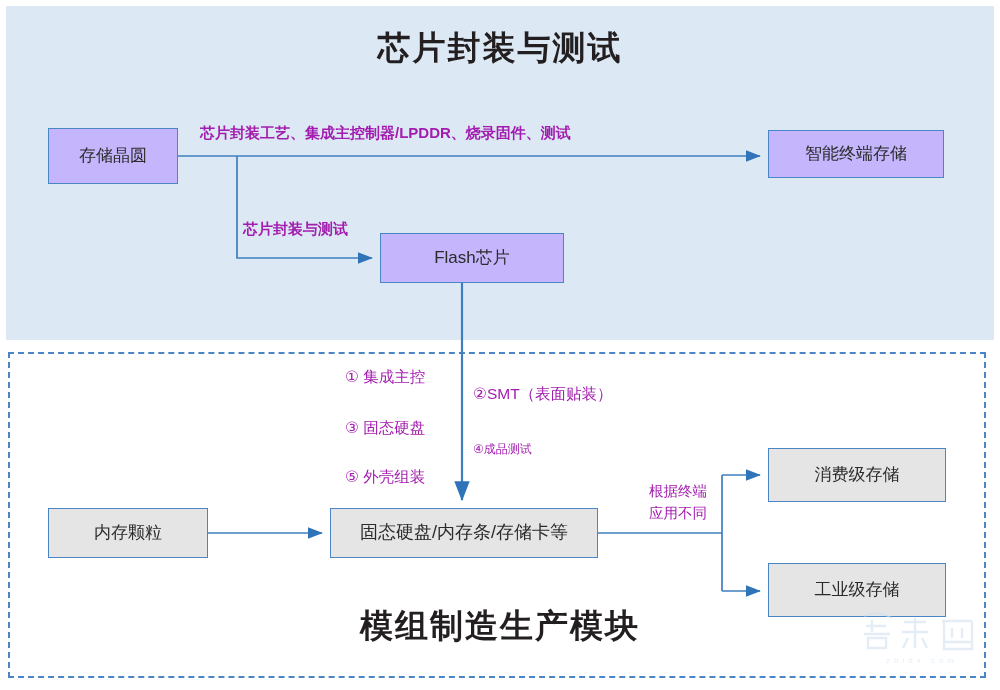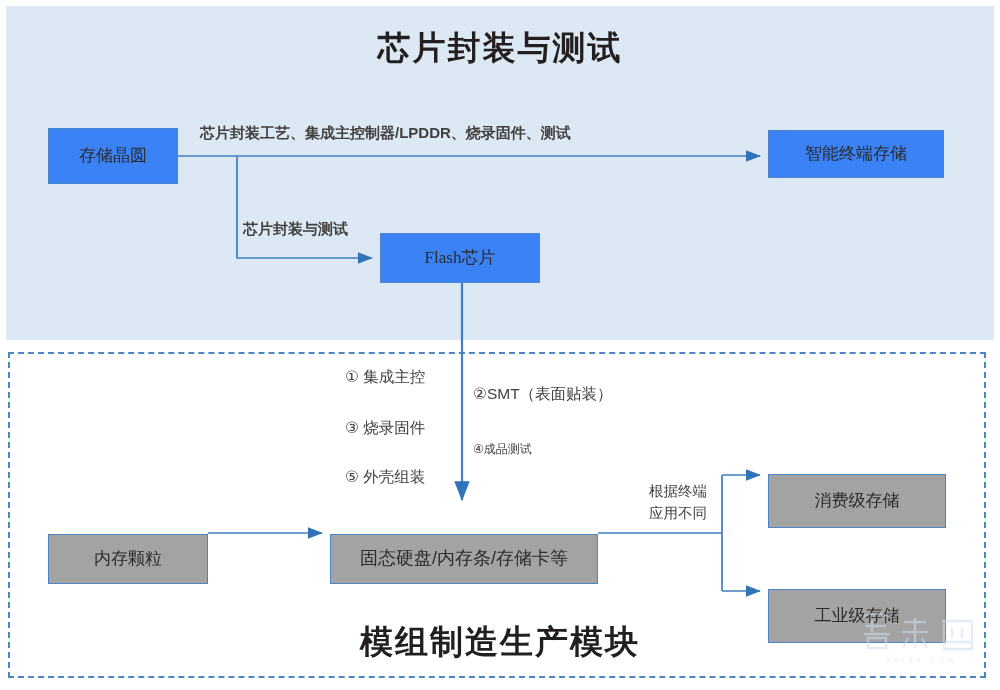--- a/index.html
+++ b/index.html
@@ -31,50 +31,50 @@
     font-weight:bold;
     color:#231f20;
     letter-spacing:2px;
     white-space:nowrap;
   }
   #title-top{
     left:0;top:26px;width:1000px;text-align:center;
     font-size:33px;
   }
   #title-bottom{
-    left:0;top:620px;width:1000px;text-align:center;
+    left:0;top:604px;width:1000px;text-align:center;
     font-size:33px;
   }
 
   
   .node{
     position:absolute;
     box-sizing:border-box;
     border:1.6px solid #4a86c5;
     display:flex;align-items:center;justify-content:center;
     color:#2b2b2b;
     font-size:17px;
     white-space:nowrap;
     line-height:1.1;
   }
-  .node.on-blue{background:#3b82f6;font-family:Liberation Serif, serif;}
-  .node.on-white{background:#a3a3a3;margin-top:26px;}
+  .node.on-blue{background:#c4b5fd;}
+  .node.on-white{background:#e5e5e5;}
 
   #node-wafer    {left:48px; top:128px; width:130px;height:56px;}
   #node-smart    {left:768px;top:130px; width:176px;height:48px;}
-  #node-flash    {left:380px;top:233px; width:160px;height:50px;}
+  #node-flash    {left:380px;top:233px; width:184px;height:50px;}
   #node-dram     {left:48px; top:508px; width:160px;height:50px;}
   #node-module   {left:330px;top:508px; width:268px;height:50px;font-size:18px;text-align:right;}
   #node-consumer {left:768px;top:448px; width:178px;height:54px;}
   #node-industrial{left:768px;top:563px;width:178px;height:54px;}
 
   
   .edge-label{
     position:absolute;
-    color:#404040;
+    color:#a21caf;
     font-size:14.5px;
     white-space:nowrap;
     line-height:1.35;
   }
   #lbl-pkg-test-full{left:200px;top:123px;font-size:15px;font-weight:bold;}
   #lbl-pkg-test     {left:243px;top:219px;font-size:15px;font-weight:bold;}
   #lbl-step-1{left:345px;top:367px;font-size:15.5px;}
   #lbl-step-2{left:473px;top:384px;font-size:15.5px;}
   #lbl-step-3{left:345px;top:418px;font-size:15.5px;}
   #lbl-step-4{left:473px;top:441px;font-size:12px;}
@@ -150,21 +150,21 @@
   <div class="node on-white" id="node-consumer">消费级存储</div>
 
   <div class="node on-white" id="node-industrial">工业级存储</div>
 
   <div class="edge-label" id="lbl-pkg-test-full">芯片封装工艺、集成主控制器/LPDDR、烧录固件、测试</div>
 
   <div class="edge-label" id="lbl-pkg-test">芯片封装与测试</div>
 
   <div class="edge-label" id="lbl-step-1">① 集成主控</div>
   <div class="edge-label" id="lbl-step-2">②SMT（表面贴装）</div>
-  <div class="edge-label" id="lbl-step-3">③ 烧录固件</div>
+  <div class="edge-label" id="lbl-step-3">③ 固态硬盘</div>
   <div class="edge-label" id="lbl-step-4">④成品测试</div>
   <div class="edge-label" id="lbl-step-5">⑤ 外壳组装</div>
 
   <div class="edge-label" id="lbl-branch">
     <div>根据终端</div>
     <div>应用不同</div>
   </div>
 
   <div id="watermark">
     <svg width="128" height="46" viewBox="0 0 128 46">

